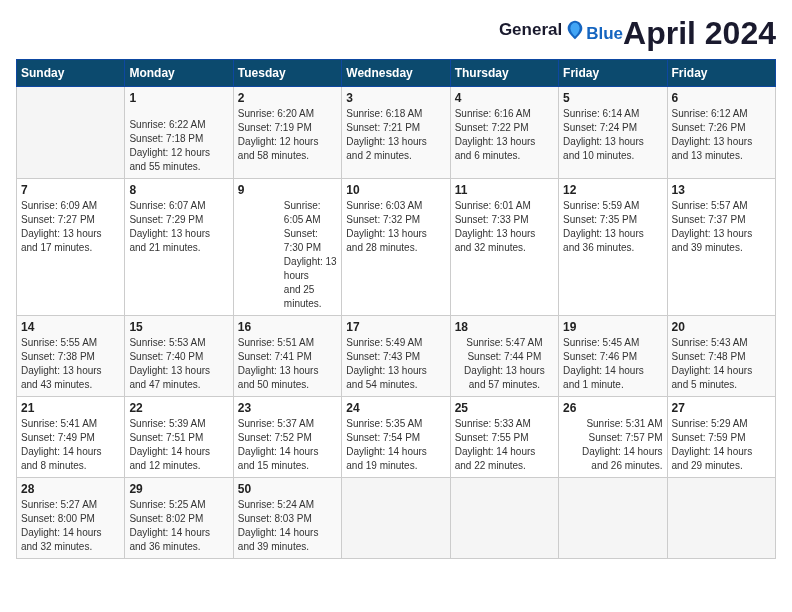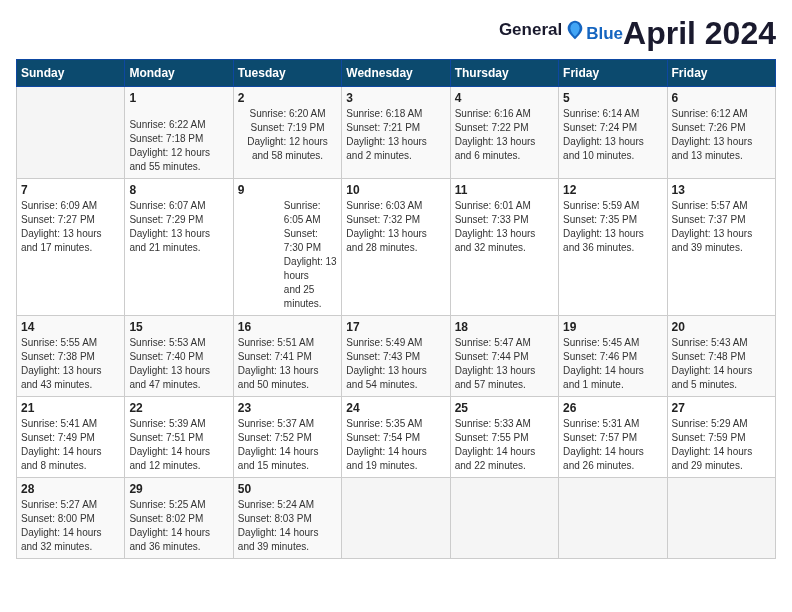--- a/index.html
+++ b/index.html
@@ -119,21 +119,21 @@
         <td class="empty-cell"></td>
         <td>
           <span class="day-num">1</span>
           <div class="day-info" style="white-space: pre-line; margin-top: 13px;">Sunrise: 6:22 AM
 Sunset: 7:18 PM
 Daylight: 12 hours
 and 55 minutes.</div>
         </td>
         <td>
           <span class="day-num">2</span>
-          <div class="day-info" style="white-space: pre-line; text-align: center;">Sunrise: 6:20 AM
+          <div class="day-info" style="white-space: pre-line;">Sunrise: 6:20 AM
 Sunset: 7:19 PM
 Daylight: 12 hours
 and 58 minutes.</div>
         </td>
         <td>
           <span class="day-num">3</span>
           <div class="day-info" style="white-space: pre-line;">Sunrise: 6:18 AM
 Sunset: 7:21 PM
 Daylight: 13 hours
 and 2 minutes.</div>
@@ -235,21 +235,21 @@
         </td>
         <td>
           <span class="day-num">17</span>
           <div class="day-info" style="white-space: pre-line;">Sunrise: 5:49 AM
 Sunset: 7:43 PM
 Daylight: 13 hours
 and 54 minutes.</div>
         </td>
         <td>
           <span class="day-num">18</span>
-          <div class="day-info" style="white-space: pre-line;">Sunrise: 5:47 AM
+          <div class="day-info" style="white-space: pre-line; text-align: center;">Sunrise: 5:47 AM
 Sunset: 7:44 PM
 Daylight: 13 hours
 and 57 minutes.</div>
         </td>
         <td>
           <span class="day-num">19</span>
           <div class="day-info" style="white-space: pre-line;">Sunrise: 5:45 AM
 Sunset: 7:46 PM
 Daylight: 14 hours
 and 1 minute.</div>
@@ -293,21 +293,21 @@
         </td>
         <td>
           <span class="day-num">25</span>
           <div class="day-info" style="white-space: pre-line;">Sunrise: 5:33 AM
 Sunset: 7:55 PM
 Daylight: 14 hours
 and 22 minutes.</div>
         </td>
         <td>
           <span class="day-num">26</span>
-          <div class="day-info" style="white-space: pre-line;">Sunrise: 5:31 AM
+          <div class="day-info" style="white-space: pre-line; text-align: right;">Sunrise: 5:31 AM
 Sunset: 7:57 PM
 Daylight: 14 hours
 and 26 minutes.</div>
         </td>
         <td>
           <span class="day-num">27</span>
           <div class="day-info" style="white-space: pre-line;">Sunrise: 5:29 AM
 Sunset: 7:59 PM
 Daylight: 14 hours
 and 29 minutes.</div>

